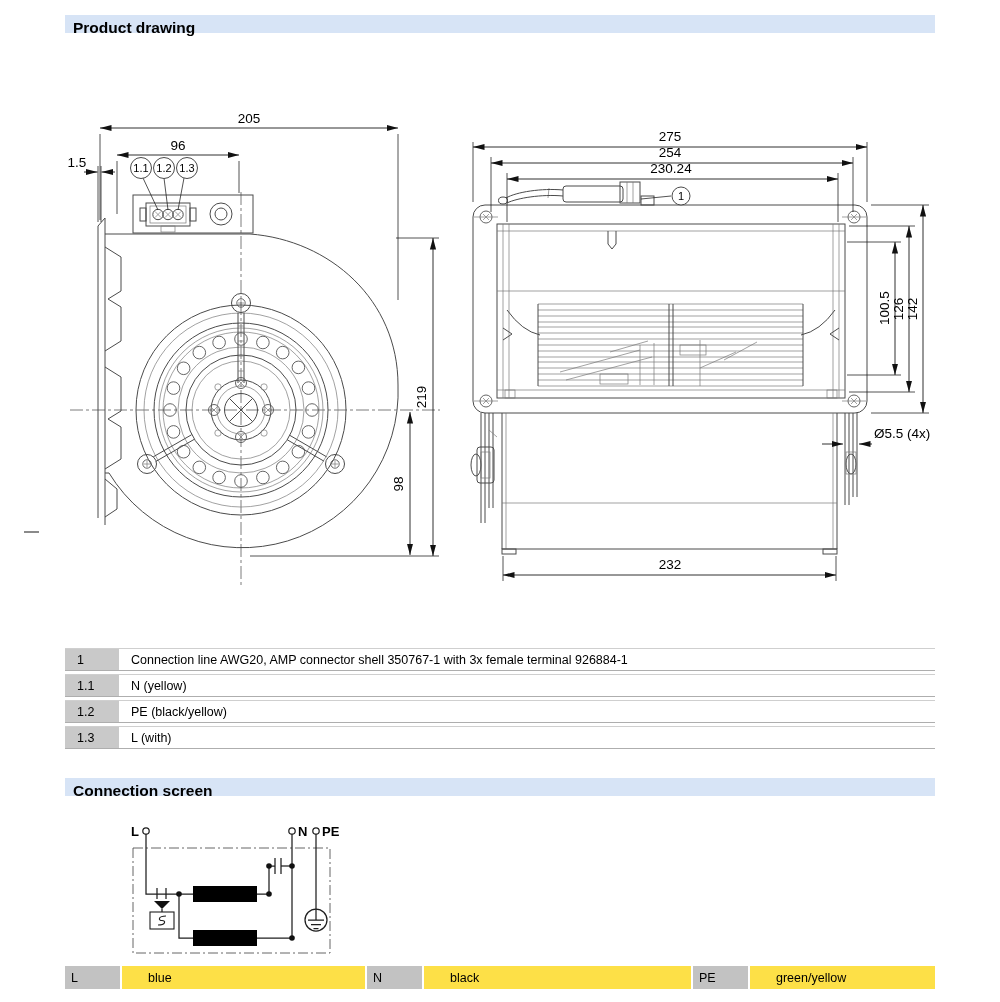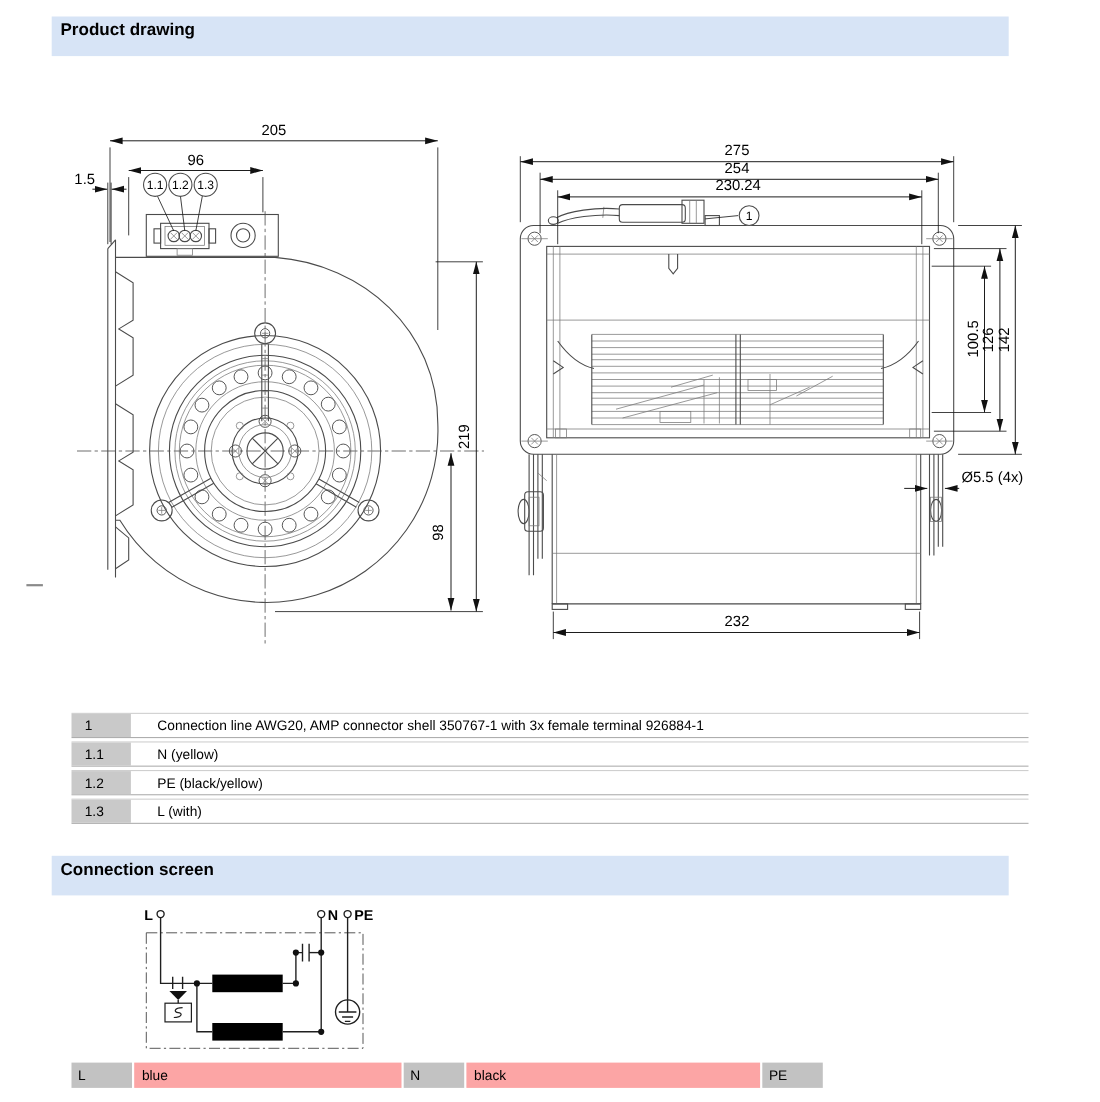--- a/index.html
+++ b/index.html
@@ -1,38 +1,38 @@
 <!DOCTYPE html>
 <html><head>
 <meta charset="utf-8">
 <style>
   html,body{margin:0;padding:0;background:#fff;}
   .page{position:relative;width:1000px;height:1002px;background:#fff;overflow:hidden;
         font-family:"Liberation Sans",sans-serif;color:#000;}
   svg.art{position:absolute;left:0;top:0;}
   
-  .hdr{position:absolute;left:47px;width:870px;height:36px;background:#d7e4f6;
+  .hdr{position:absolute;left:65px;width:870px;height:18px;background:#d7e4f6;
        font-weight:bold;font-size:15.5px;line-height:26px;padding-left:8px;
        box-sizing:border-box;color:#000;}
   #hdr-product{top:15px}
   #hdr-connection{top:778px}
   
   .ptable{position:absolute;left:65px;top:648px;width:870px;}
   .prow{display:flex;height:21px;margin-bottom:3px;border-top:1px solid #cfcfcf;
         border-bottom:1px solid #aeaeae;align-items:stretch;font-size:12.5px;}
   .pkey{width:54px;background:#c9c9c9;padding-left:12px;box-sizing:border-box;
         display:flex;align-items:center;flex:none;}
-  .pval{padding-left:24px;display:flex;align-items:center;}
+  .pval{padding-left:12px;display:flex;align-items:center;}
   
   .ctable{position:absolute;left:65px;top:966px;width:870px;height:23px;display:flex;
           font-size:12.5px;}
   .ckey{width:55px;background:#c2c2c2;margin-right:2px;display:flex;align-items:center;
         padding-left:6px;box-sizing:border-box;flex:none;}
-  .cval{background:#fca5a5;margin-right:2px;display:flex;align-items:center;
-        padding-left:7px;box-sizing:border-box;}
+  .cval{background:#fde047;margin-right:2px;display:flex;align-items:center;
+        padding-left:26px;box-sizing:border-box;}
   .cval.w1{width:243px}.cval.w2{width:267px}.cval.w3{flex:1;margin-right:0}
   .dash{position:absolute;left:24px;top:531px;width:15px;height:2px;background:#8a8a8a;}
   
   .ln{fill:none;stroke:#4b4b4b;stroke-width:1;}
   .lnt{fill:none;stroke:#7a7a7a;stroke-width:0.7;}
   .lnh{fill:none;stroke:#555;stroke-width:0.9;}
   .dim{fill:none;stroke:#1a1a1a;stroke-width:0.9;}
   .ext{fill:none;stroke:#1a1a1a;stroke-width:0.75;}
   .cl{fill:none;stroke:#5a5a5a;stroke-width:0.8;stroke-dasharray:13 3 3 3;}
   .dtx{font-family:"Liberation Sans",sans-serif;font-size:13.5px;fill:#000;}
@@ -349,15 +349,16 @@
     <div class="pval">L (with)</div>
   </div>
 </div>
 
 <div class="ctable">
   <div class="ckey">L</div>
   <div class="cval w1">blue</div>
   <div class="ckey">N</div>
   <div class="cval w2">black</div>
   <div class="ckey">PE</div>
+  <div class="cval w3">green/yellow</div>
 </div>
 
 </div>
 
 </body></html>

